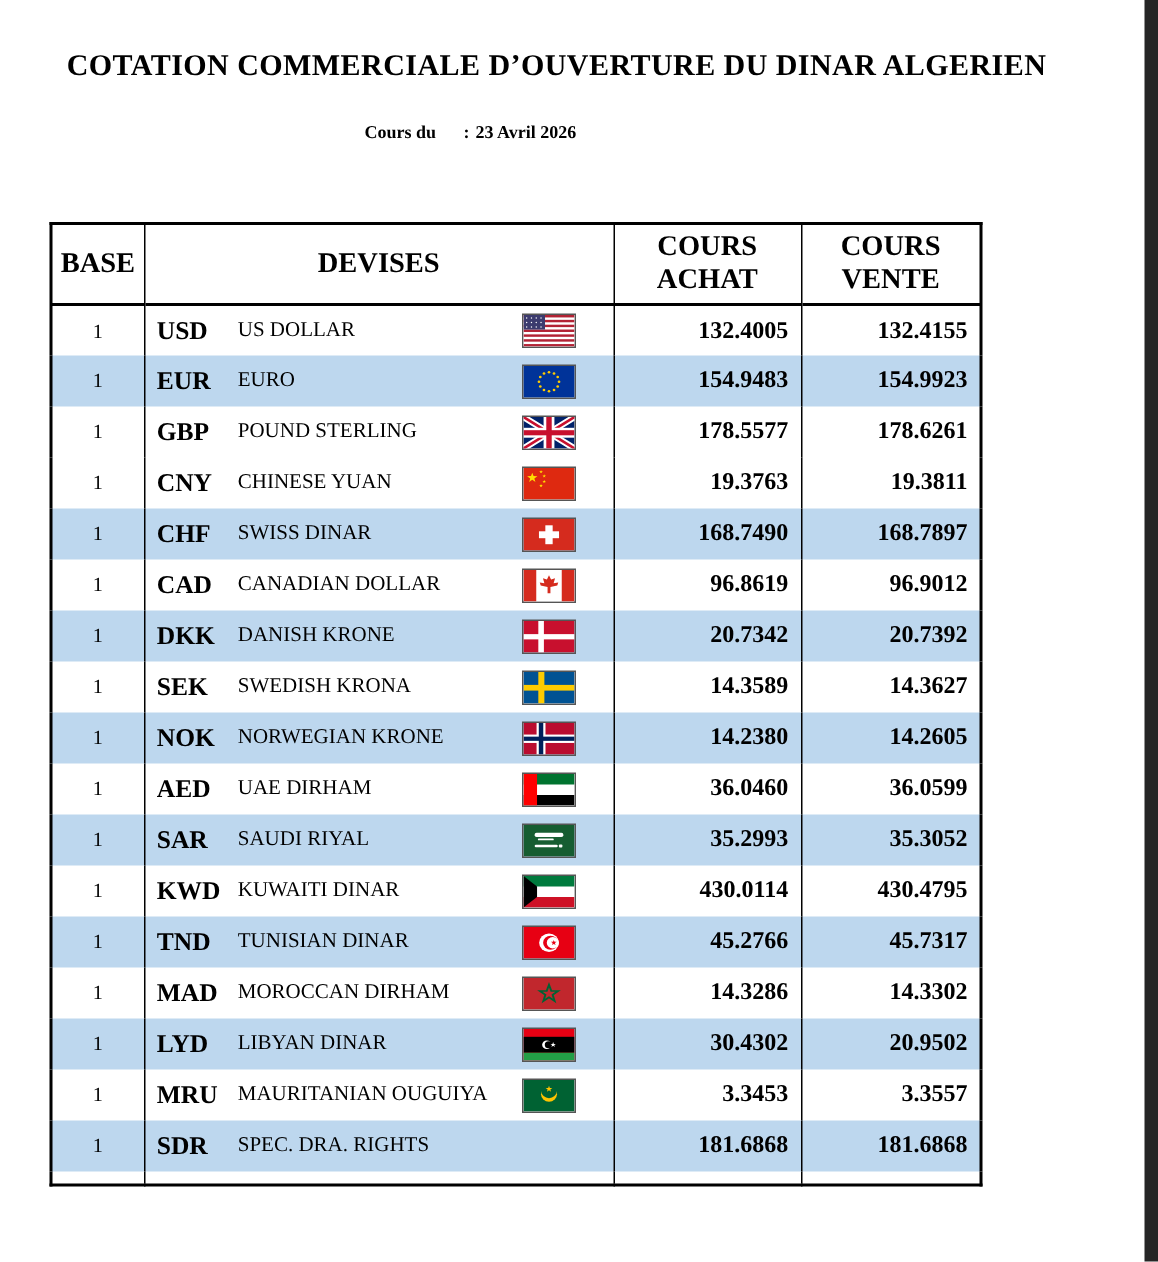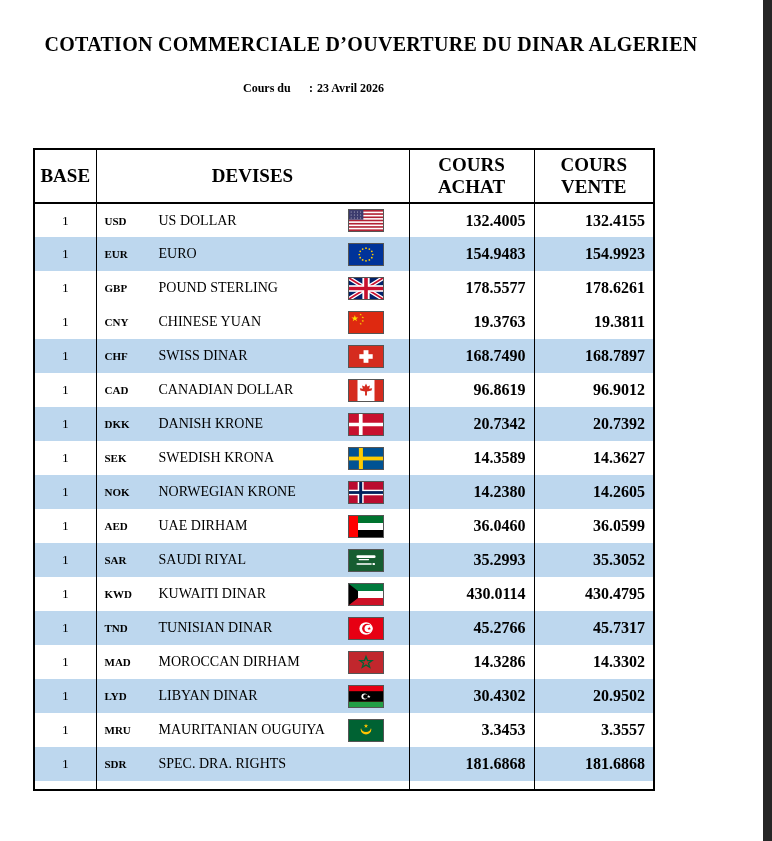--- a/index.html
+++ b/index.html
@@ -23,21 +23,21 @@
   }
   .fx th,.fx td{border-left:1px solid #000;border-right:1px solid #000;padding:0;}
   .fx thead tr{height:54px;}
   .fx th{font-size:19px;font-weight:bold;text-align:center;border-bottom:2px solid #000;background:#fff;}
   .fx tbody tr{height:34px;}
   .fx tbody tr.hl{background:var(--hl,#bdd7ee);}
   .fx tbody tr.spacer{height:9px;}
   td.base{text-align:center;font-size:13.5px;}
   td.dev{padding-left:8px;}
   .devwrap{display:flex;align-items:center;}
-  .code{font-weight:bold;width:54px;font-size:11px;flex:0 0 auto;}
+  .code{font-weight:bold;width:54px;font-size:17px;flex:0 0 auto;}
   .name{font-size:14px;flex:1 1 auto;white-space:nowrap;}
   .flag{flex:0 0 auto;margin-right:25px;line-height:0;}
   .flag svg{display:block;border:1px solid #555;}
   td.num{text-align:right;padding-right:8px;font-weight:bold;font-size:16px;margin-top:21px;}
 </style>
 </head>
 <body style="--hl: #bdd7ee;">
 
 <div class="doc-title">COTATION COMMERCIALE D’OUVERTURE DU DINAR ALGERIEN</div>
 

